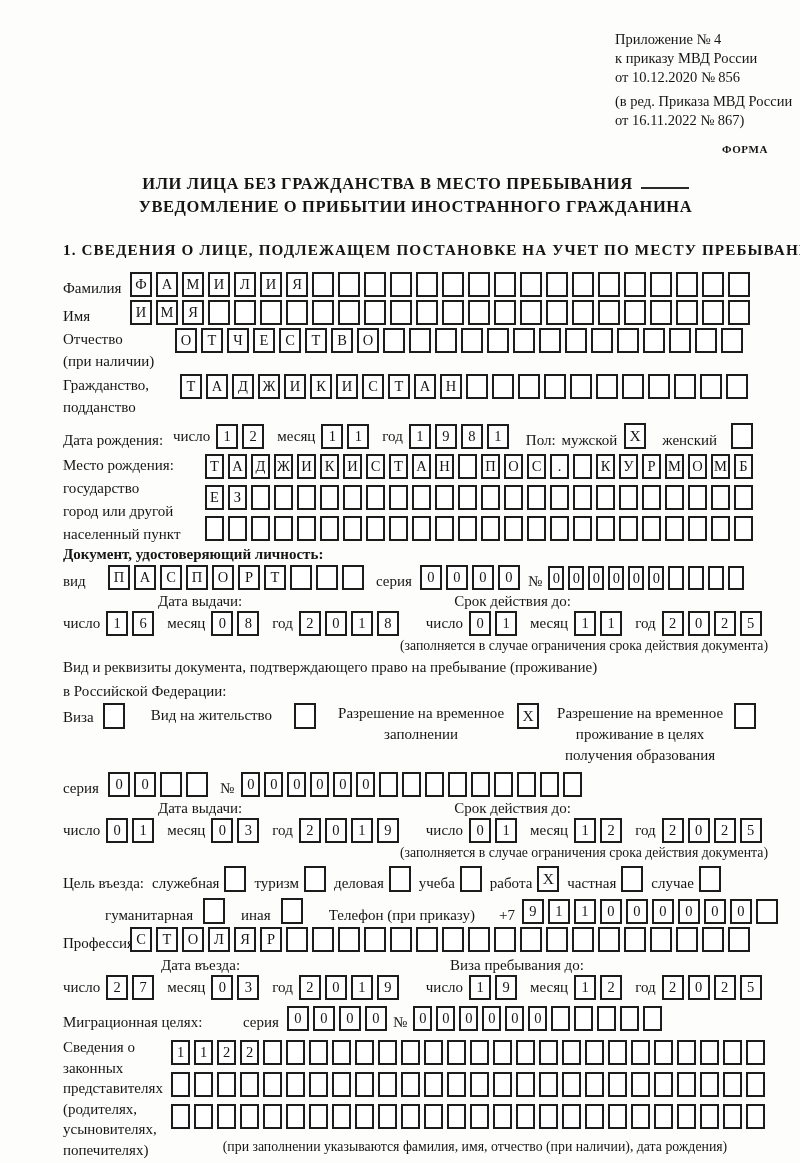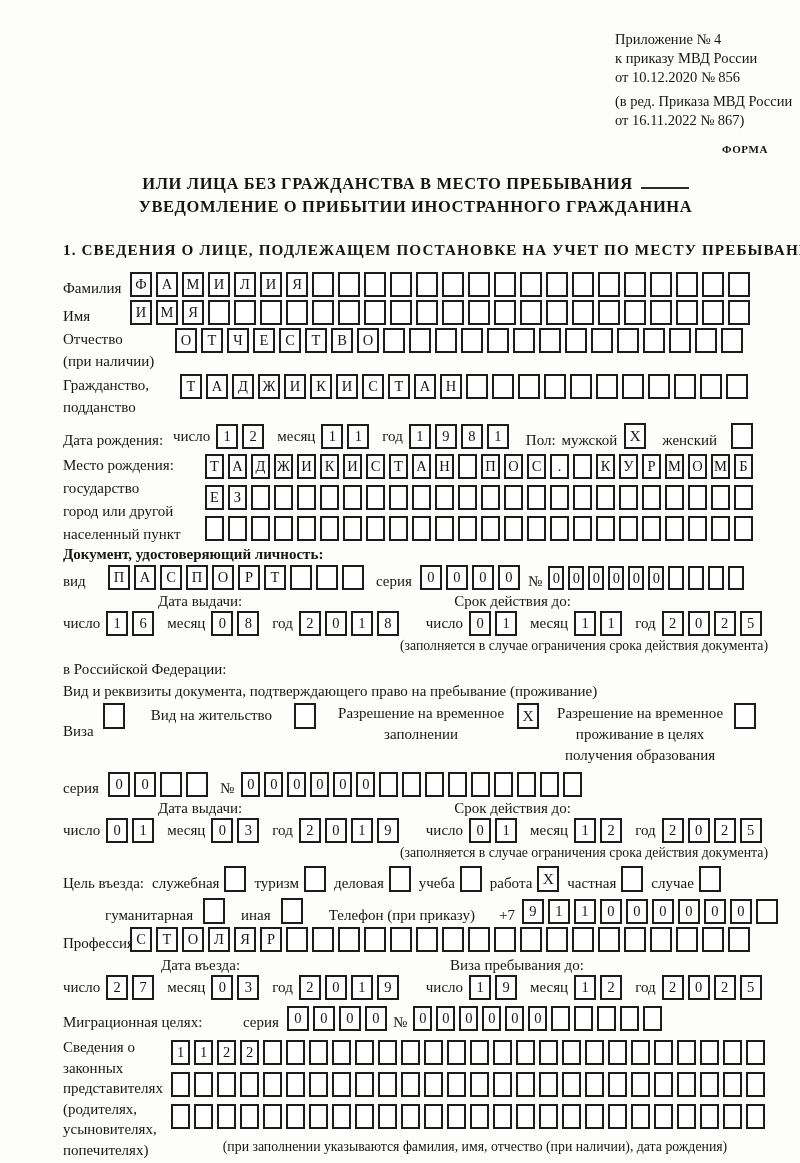--- a/index.html
+++ b/index.html
@@ -386,25 +386,25 @@
             <span class="cell">2</span>
             <span class="cell">0</span>
             <span class="cell">2</span>
             <span class="cell">5</span>
           </span>
       </span>
     </div>
 
     <div class="noteR">(заполняется в случае ограничения срока действия документа)</div>
 
+    <div class="lbl" style="margin-top:5px">Вид и реквизиты документа, подтверждающего право на пребывание (проживание)</div>
     <div class="lbl" style="margin-top:7px">в Российской Федерации:</div>
-    <div class="lbl" style="margin-top:5px">Вид и реквизиты документа, подтверждающего право на пребывание (проживание)</div>
 
     <div class="row" style="align-items:flex-start;margin-top:3px">
-      <span class="lbl" style="margin-top:20px">Виза</span>
+      <span class="lbl" style="margin-top:6px">Виза</span>
       <span class="cb" style="margin-left:9px"></span>
       <span class="lbl" style="margin-left:26px;margin-top:4px">Вид на жительство</span>
       <span class="cb" style="margin-left:22px"></span>
       <span class="optlines" style="margin-left:22px">
         <div>Разрешение на временное</div>
         <div>заполнении</div>
       </span>
       <span class="cb" style="margin-left:13px">X</span>
       <span class="optlines" style="margin-left:18px">
         <div>Разрешение на временное</div>

